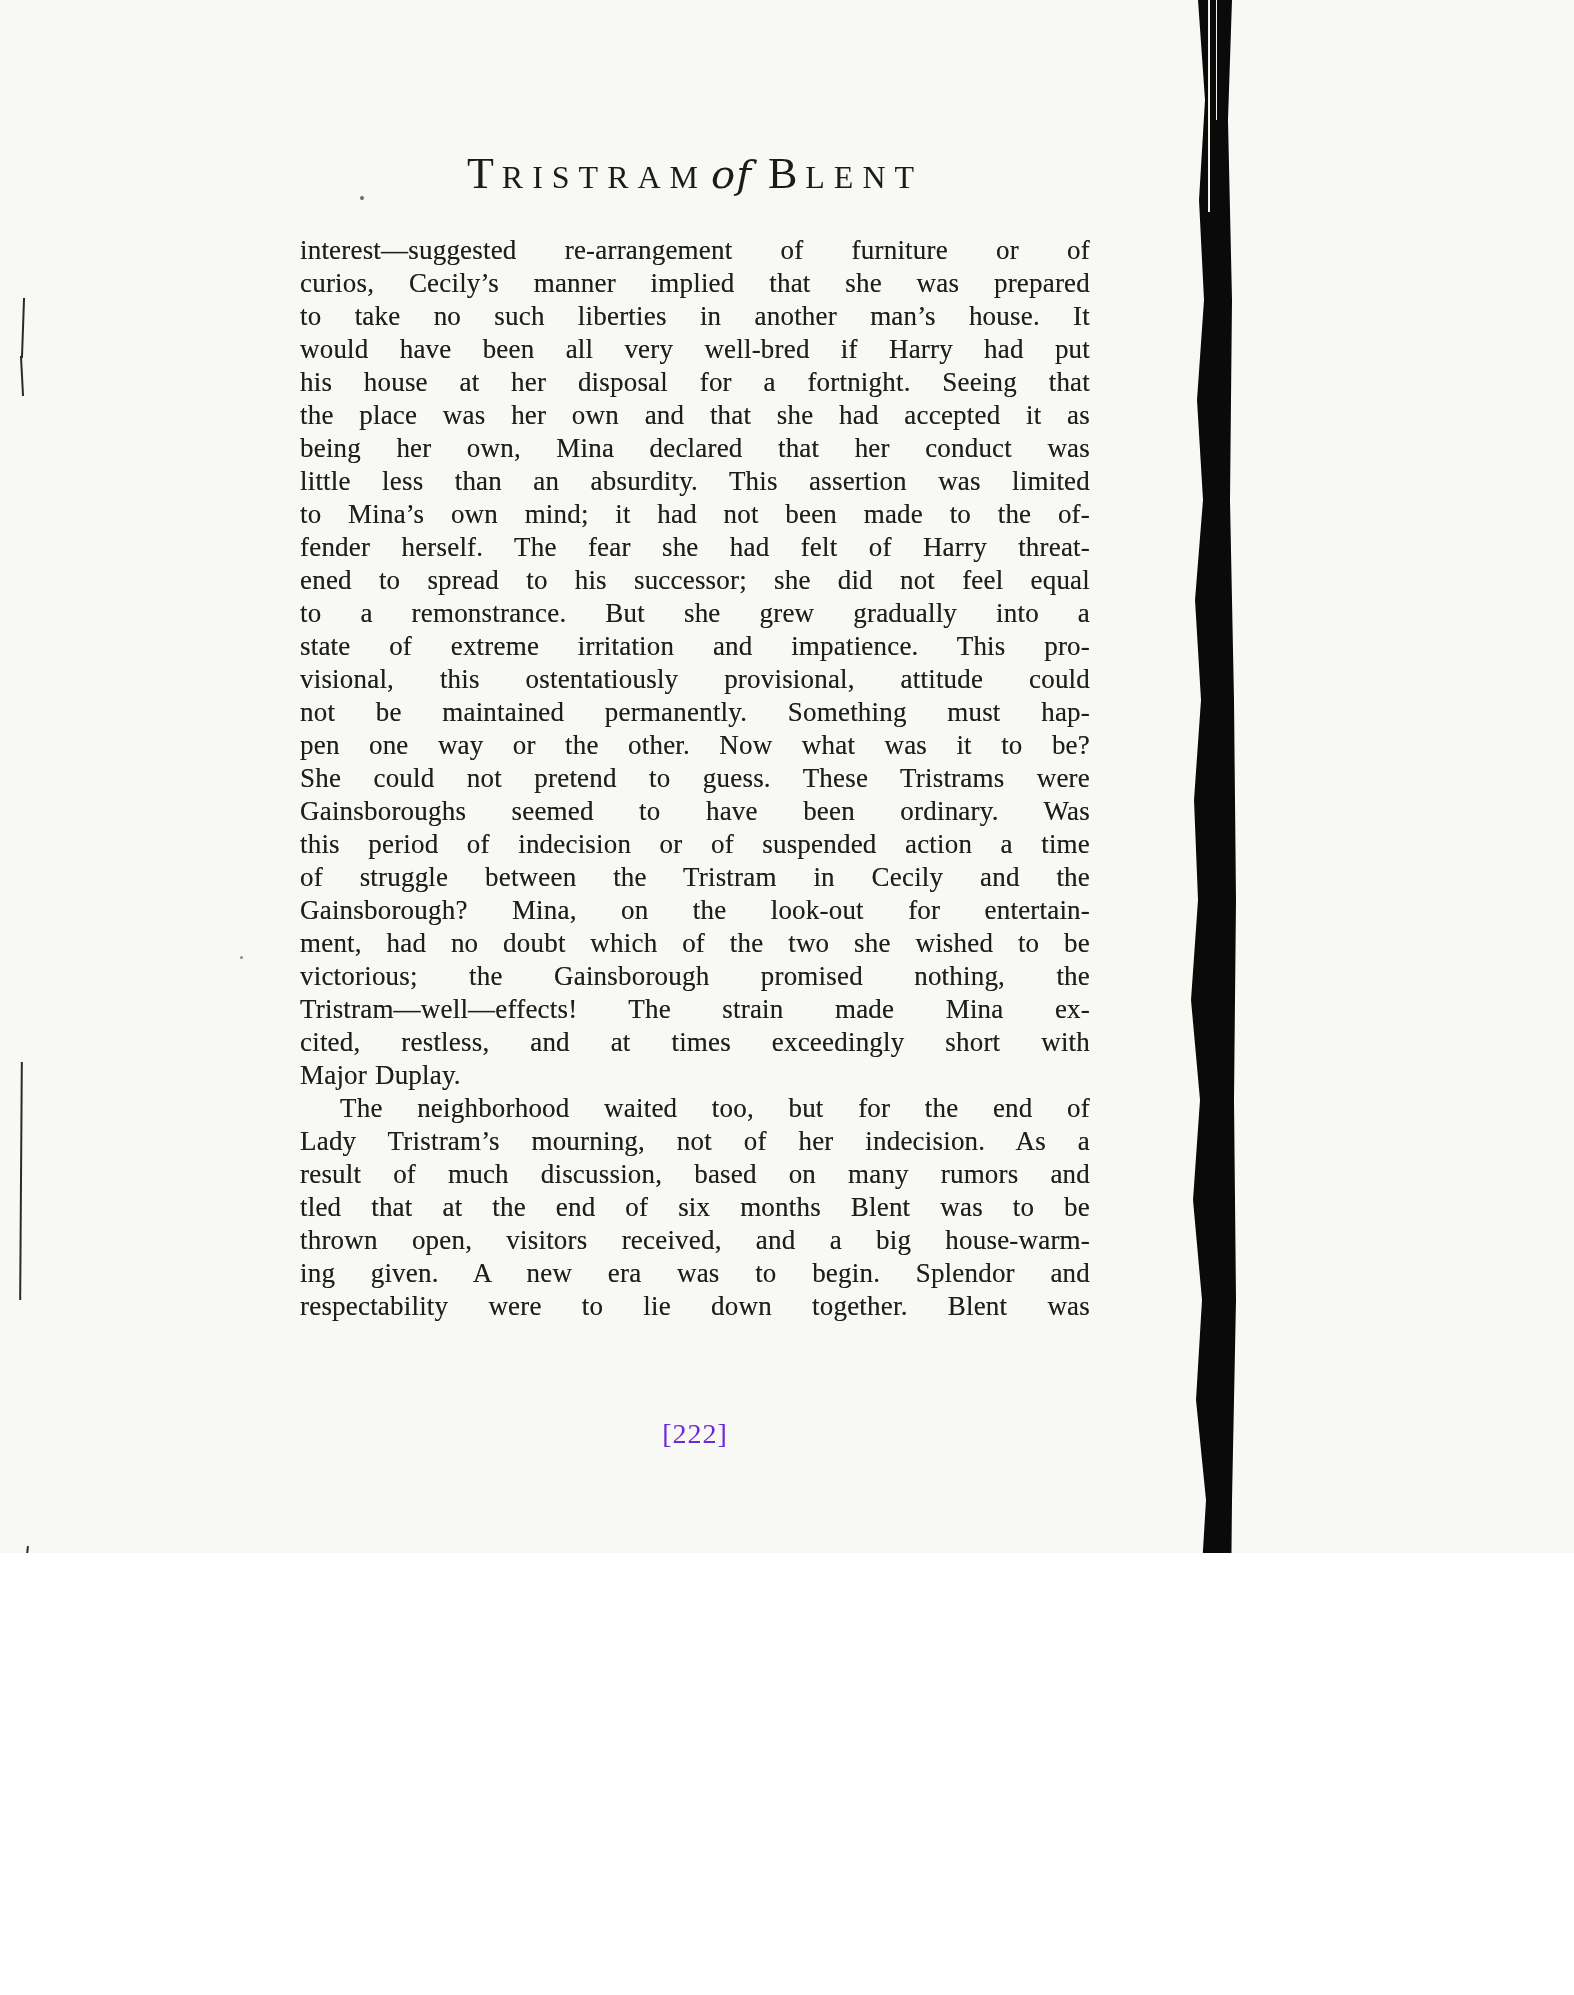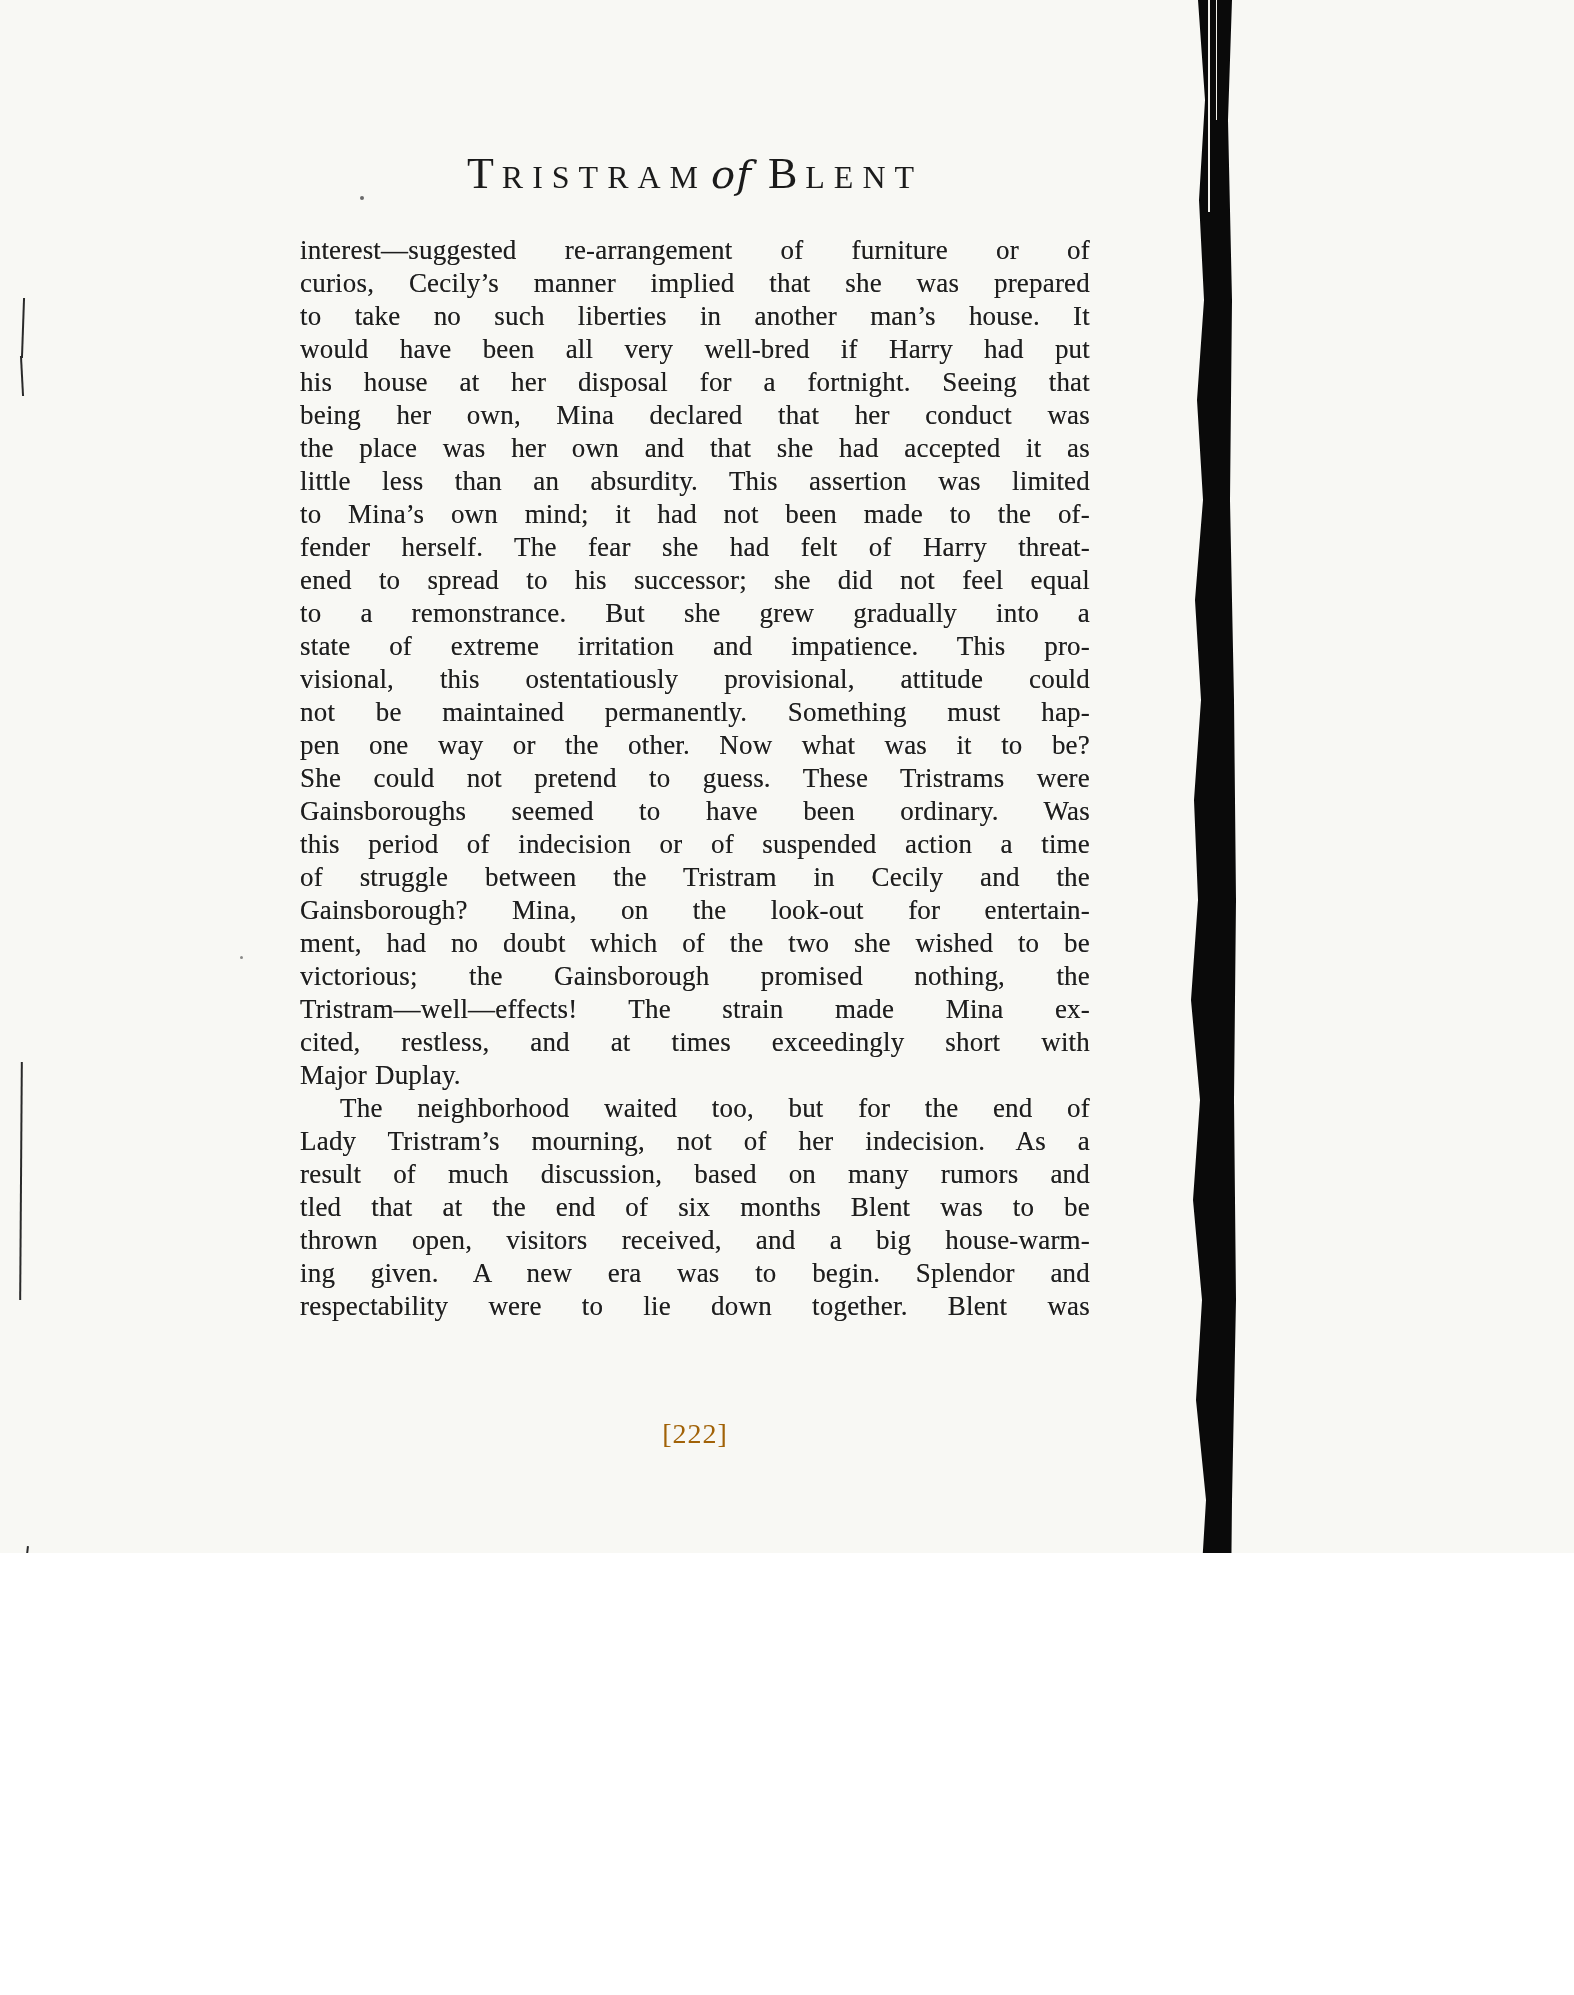--- a/index.html
+++ b/index.html
@@ -60,21 +60,21 @@
 
   
   .page-number {
     position: absolute;
     left: 300px;
     top: 1418px;
     width: 790px;
     text-align: center;
     font-size: 28px;
     letter-spacing: 1px;
-    color: #a16207;
+    color: #6d28d9;
   }
 
   
   .scan-band {
     position: absolute;
     left: 1188px;
     top: 0;
     width: 56px;
     height: 1995px;
     background: #0a0a0a;
@@ -127,22 +127,22 @@
     <span class="cap">T</span><span class="sc">RISTRAM</span><span class="of">of</span><span class="cap">B</span><span class="sc">LENT</span>
   </div>
 
   <div class="text-block" id="body-text">
       <div class="paragraph">
         <div class="line">interest—suggested re-arrangement of furniture or of</div>
         <div class="line">curios, Cecily’s manner implied that she was prepared</div>
         <div class="line">to take no such liberties in another man’s house. It</div>
         <div class="line">would have been all very well-bred if Harry had put</div>
         <div class="line">his house at her disposal for a fortnight. Seeing that</div>
+        <div class="line">the place was her own and that she had accepted it as</div>
         <div class="line">being her own, Mina declared that her conduct was</div>
-        <div class="line">the place was her own and that she had accepted it as</div>
         <div class="line">little less than an absurdity. This assertion was limited</div>
         <div class="line">to Mina’s own mind; it had not been made to the of-</div>
         <div class="line">fender herself. The fear she had felt of Harry threat-</div>
         <div class="line">ened to spread to his successor; she did not feel equal</div>
         <div class="line">to a remonstrance. But she grew gradually into a</div>
         <div class="line">state of extreme irritation and impatience. This pro-</div>
         <div class="line">visional, this ostentatiously provisional, attitude could</div>
         <div class="line">not be maintained permanently. Something must hap-</div>
         <div class="line">pen one way or the other. Now what was it to be?</div>
         <div class="line">She could not pretend to guess. These Tristrams were</div>

